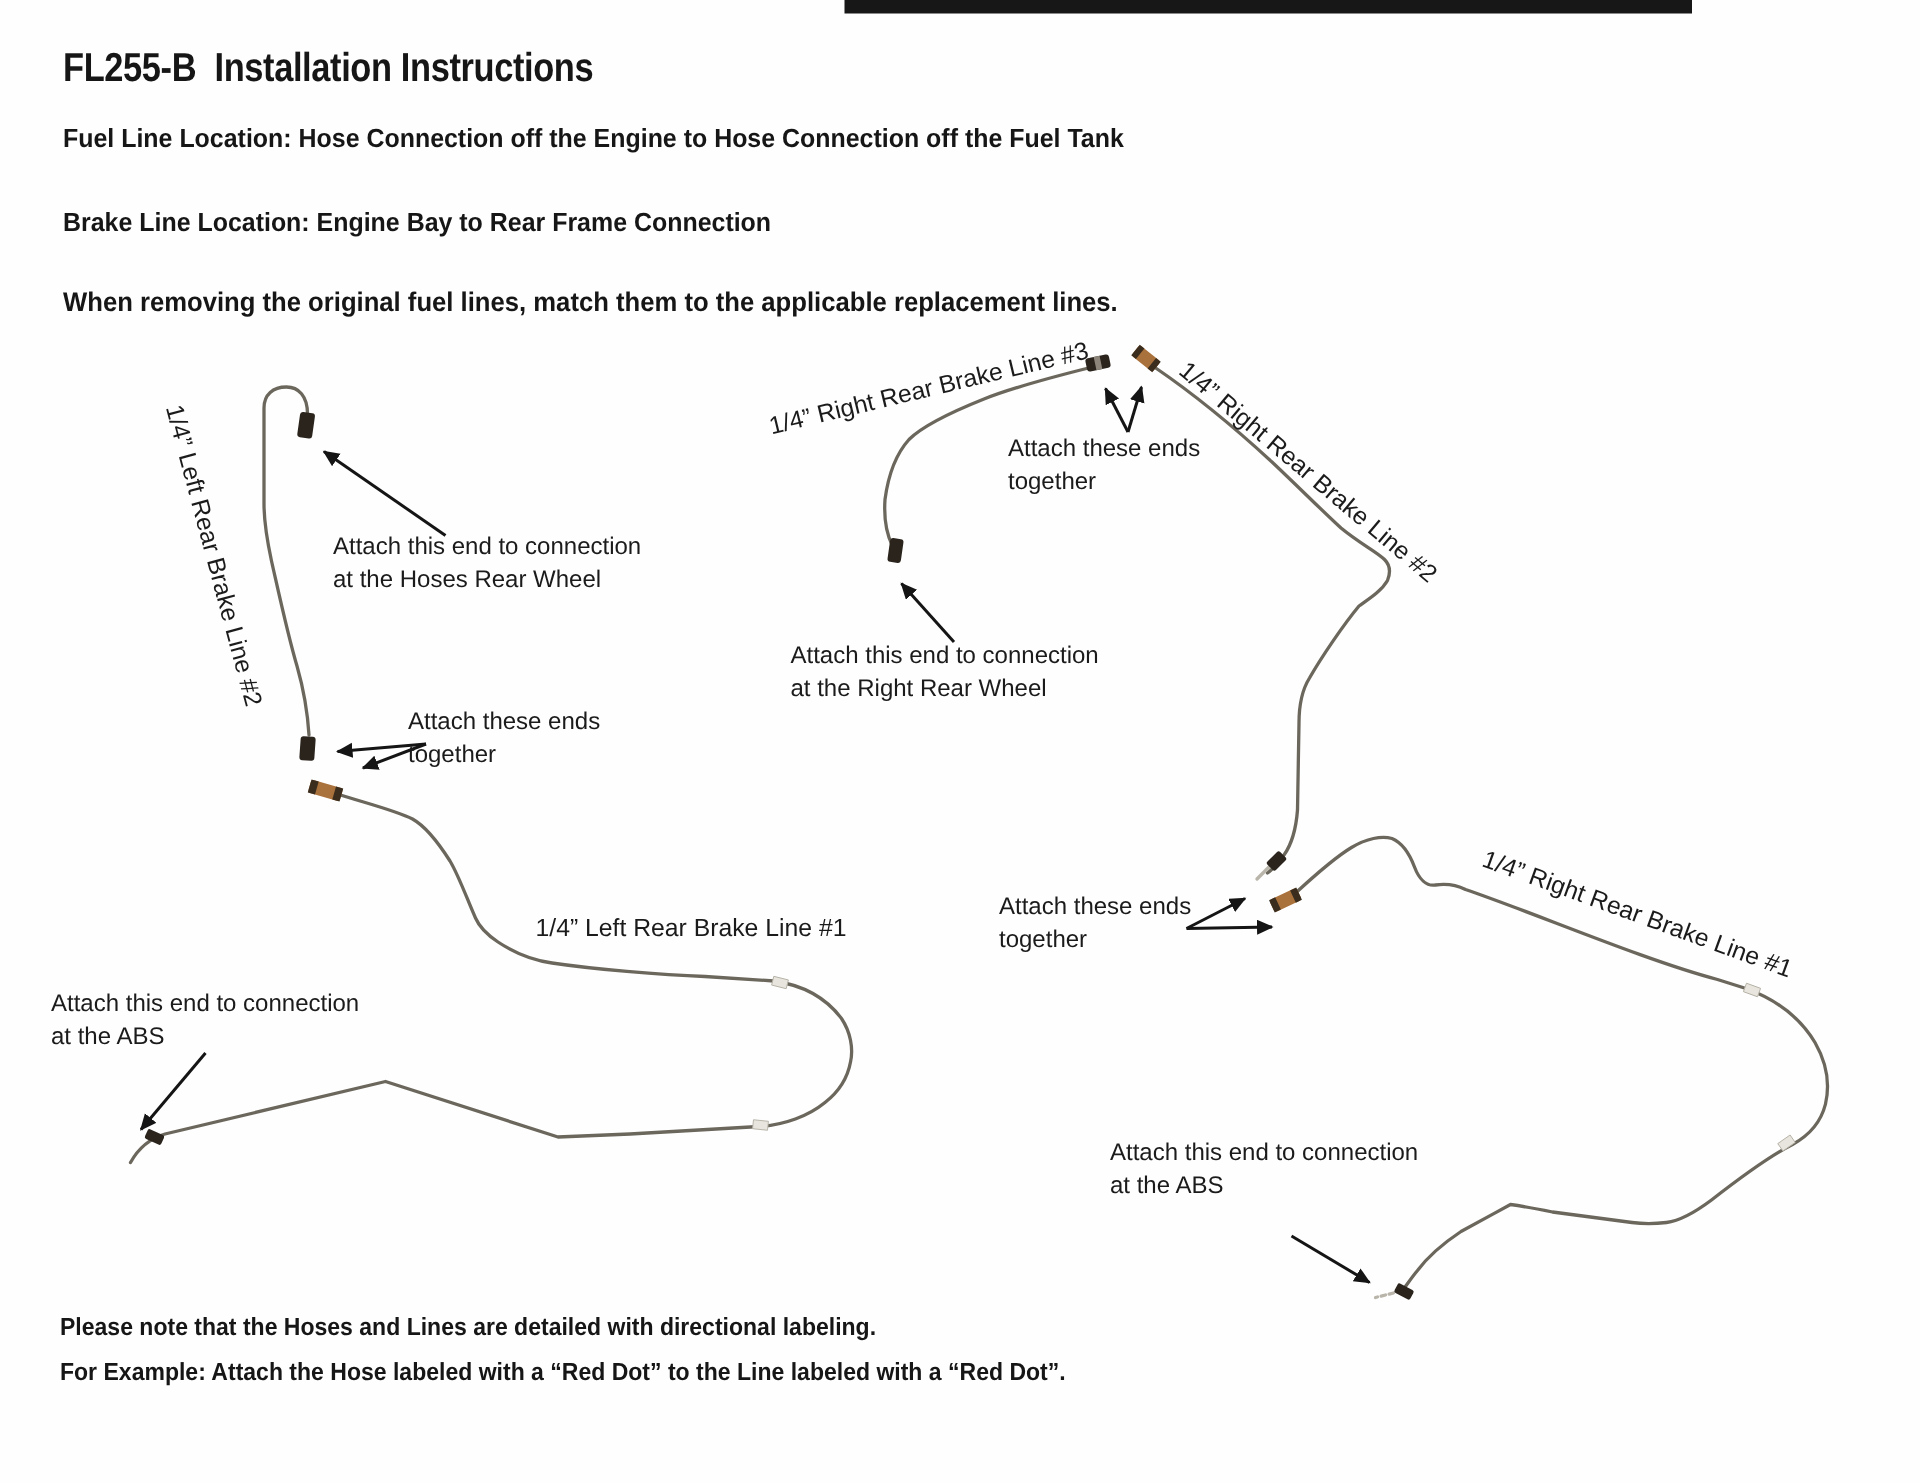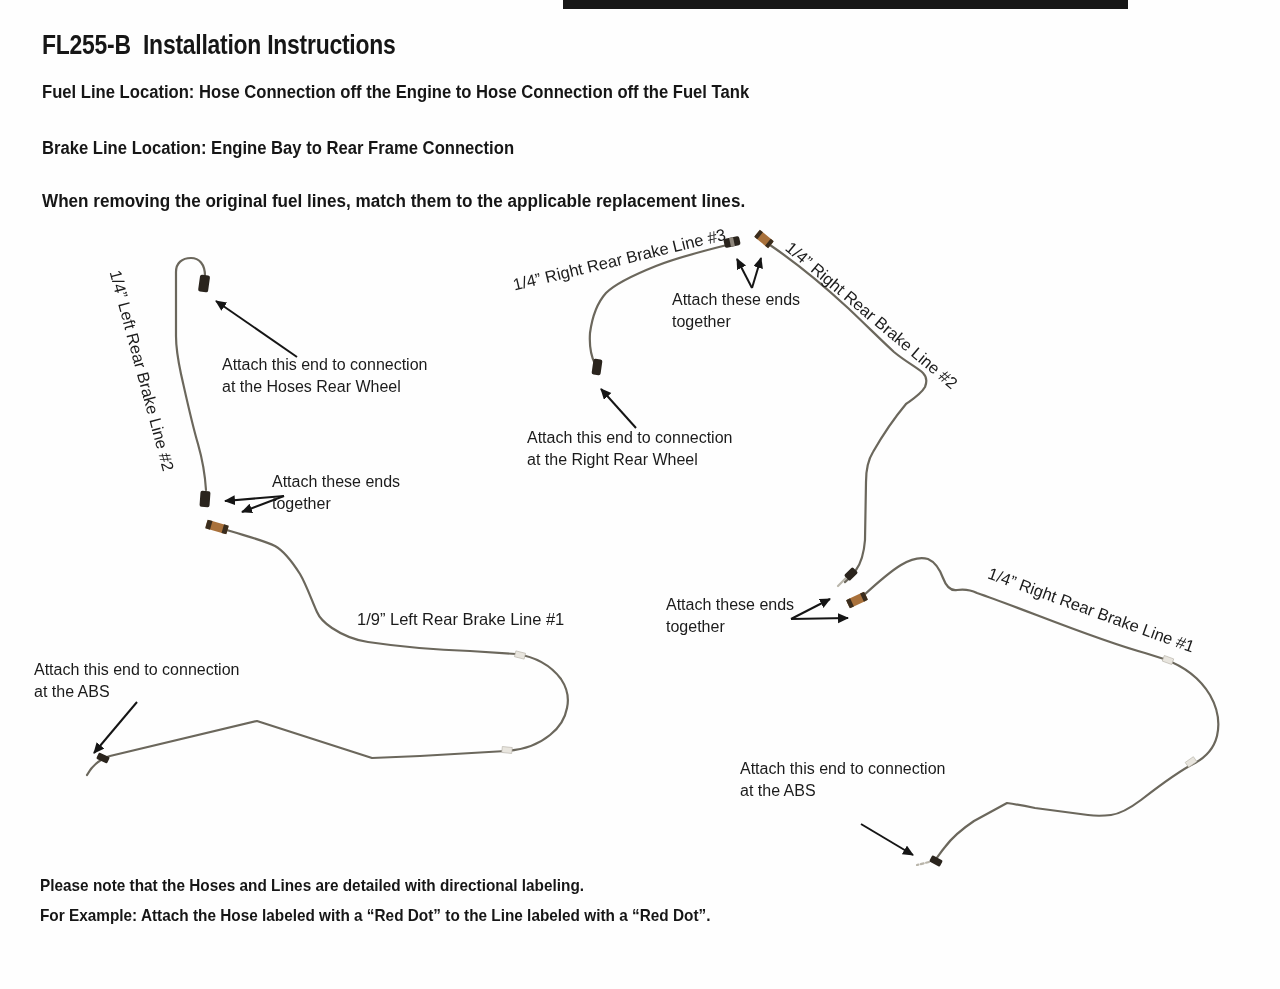--- a/index.html
+++ b/index.html
@@ -161,21 +161,21 @@
       <path marker-end="url(#ah)" d="M 752,288 L 737,259"></path>
       <path marker-end="url(#ah)" d="M 752,288 L 761,258"></path>
       <path marker-end="url(#ah)" d="M 636,428 L 601,389"></path>
       <path marker-end="url(#ah)" d="M 791,619 L 830,599"></path>
       <path marker-end="url(#ah)" d="M 791,619 L 848,618"></path>
       <path marker-end="url(#ah)" d="M 861,824 L 913,855"></path>
     </g>
   </svg>
 
   <div class="linelabel lbl-left-line2">1/4” Left Rear Brake Line #2</div>
-  <div class="linelabel lbl-left-line1">1/9” Left Rear Brake Line #1</div>
+  <div class="linelabel lbl-left-line1">1/4” Left Rear Brake Line #1</div>
   <div class="linelabel lbl-right-line3">1/4” Right Rear Brake Line #3</div>
   <div class="linelabel lbl-right-line2">1/4” Right Rear Brake Line #2</div>
   <div class="linelabel lbl-right-line1">1/4” Right Rear Brake Line #1</div>
 
   <div class="note note-left-wheel">
     <div>Attach this end to connection</div>
     <div>at the Hoses Rear Wheel</div>
   </div>
 
   <div class="note center note-left-ends">

